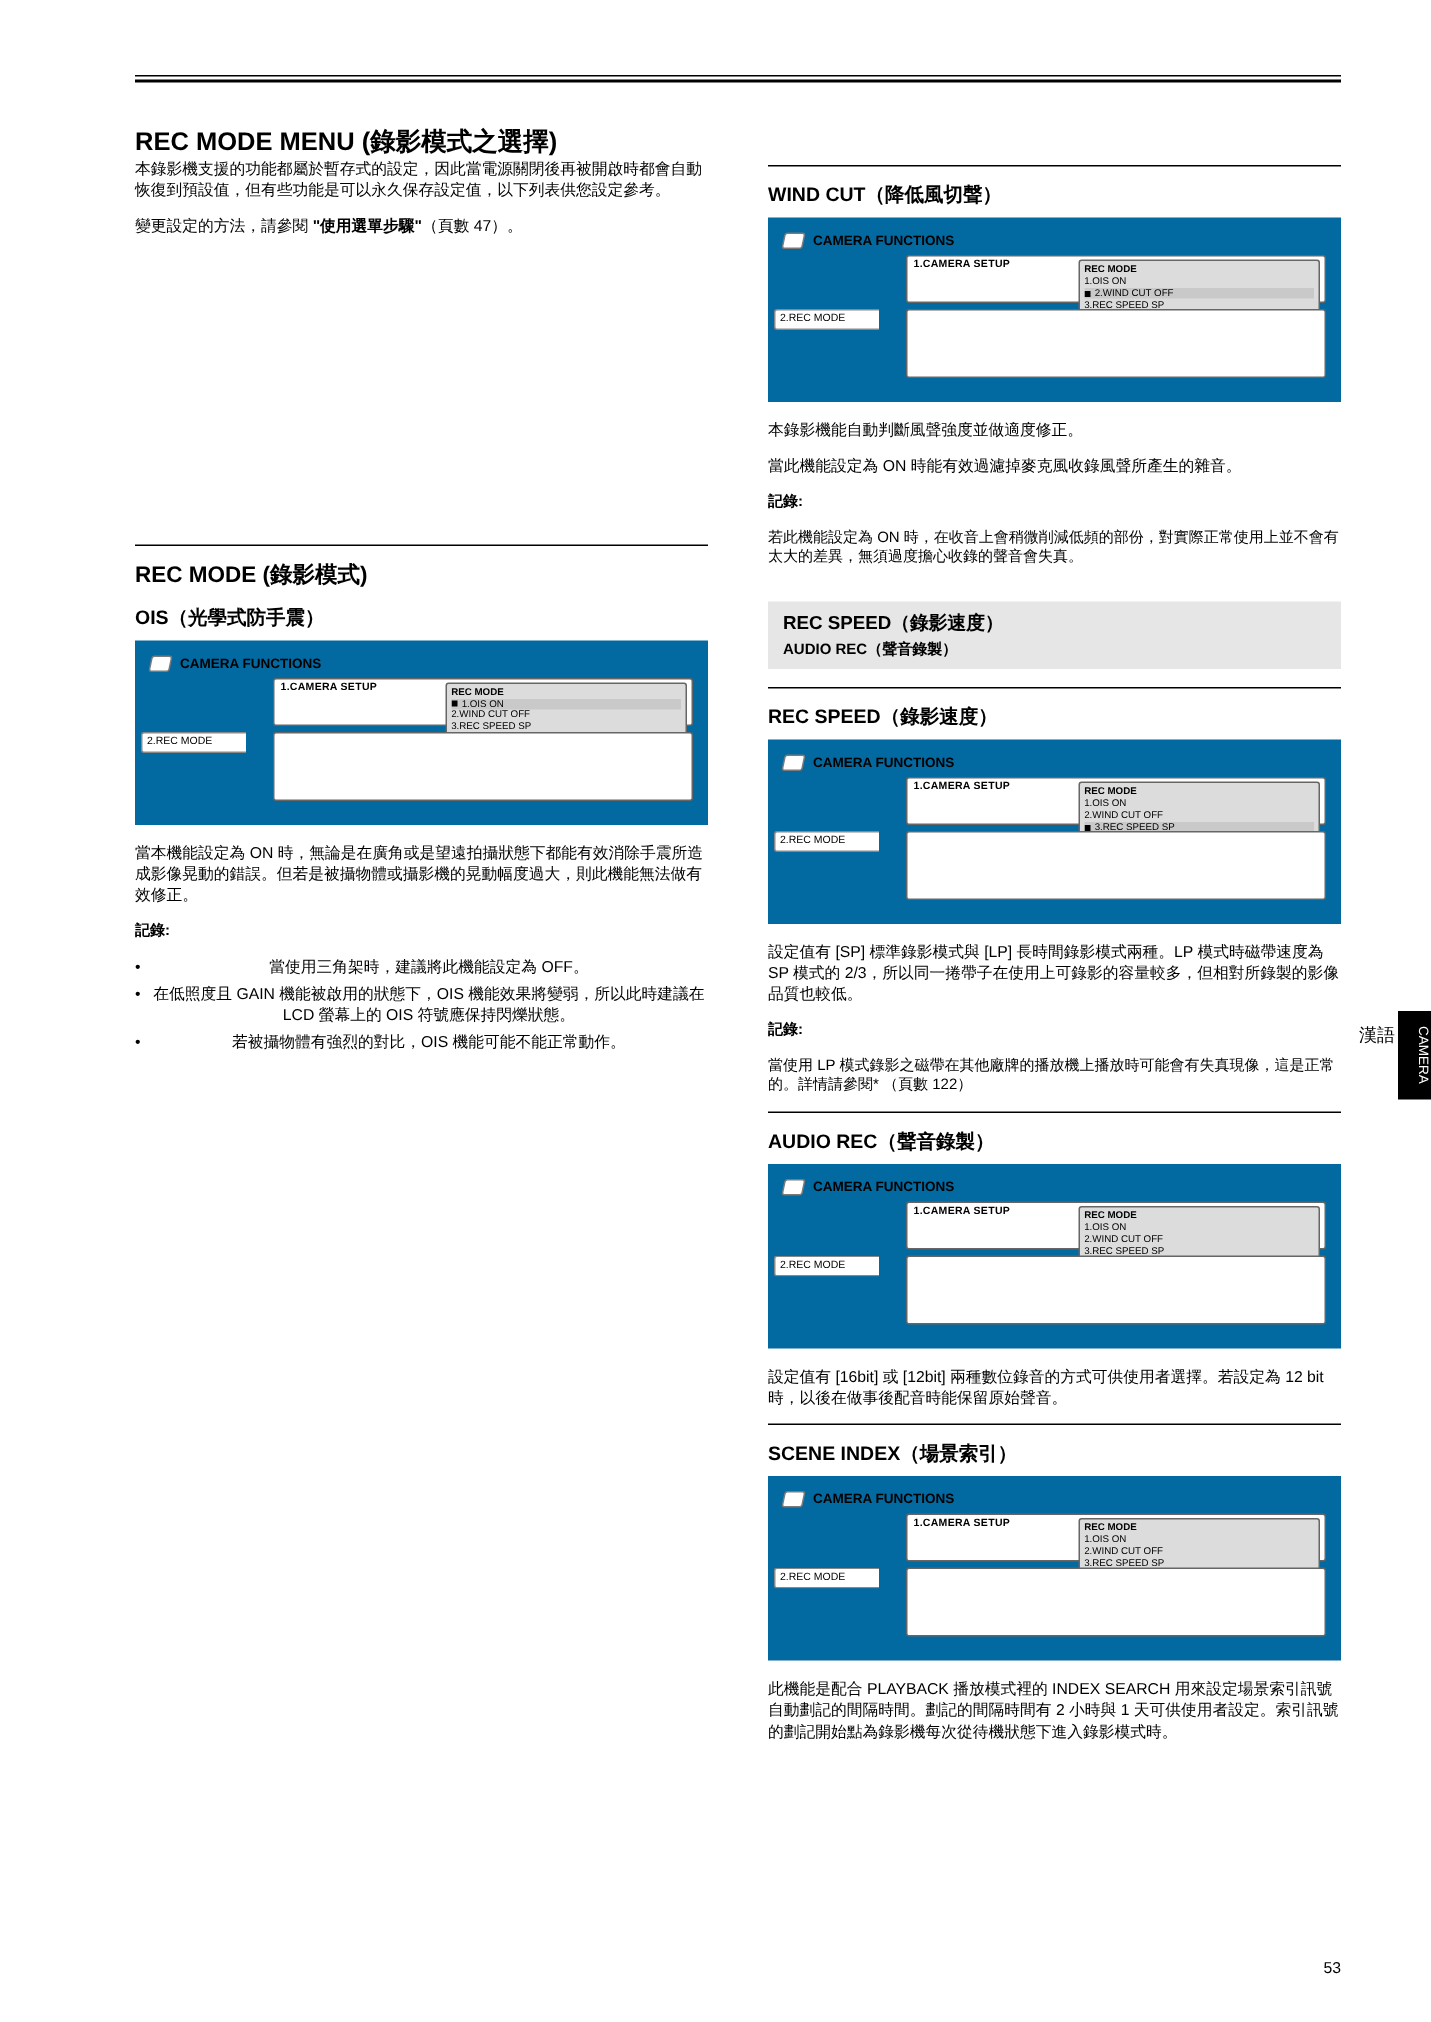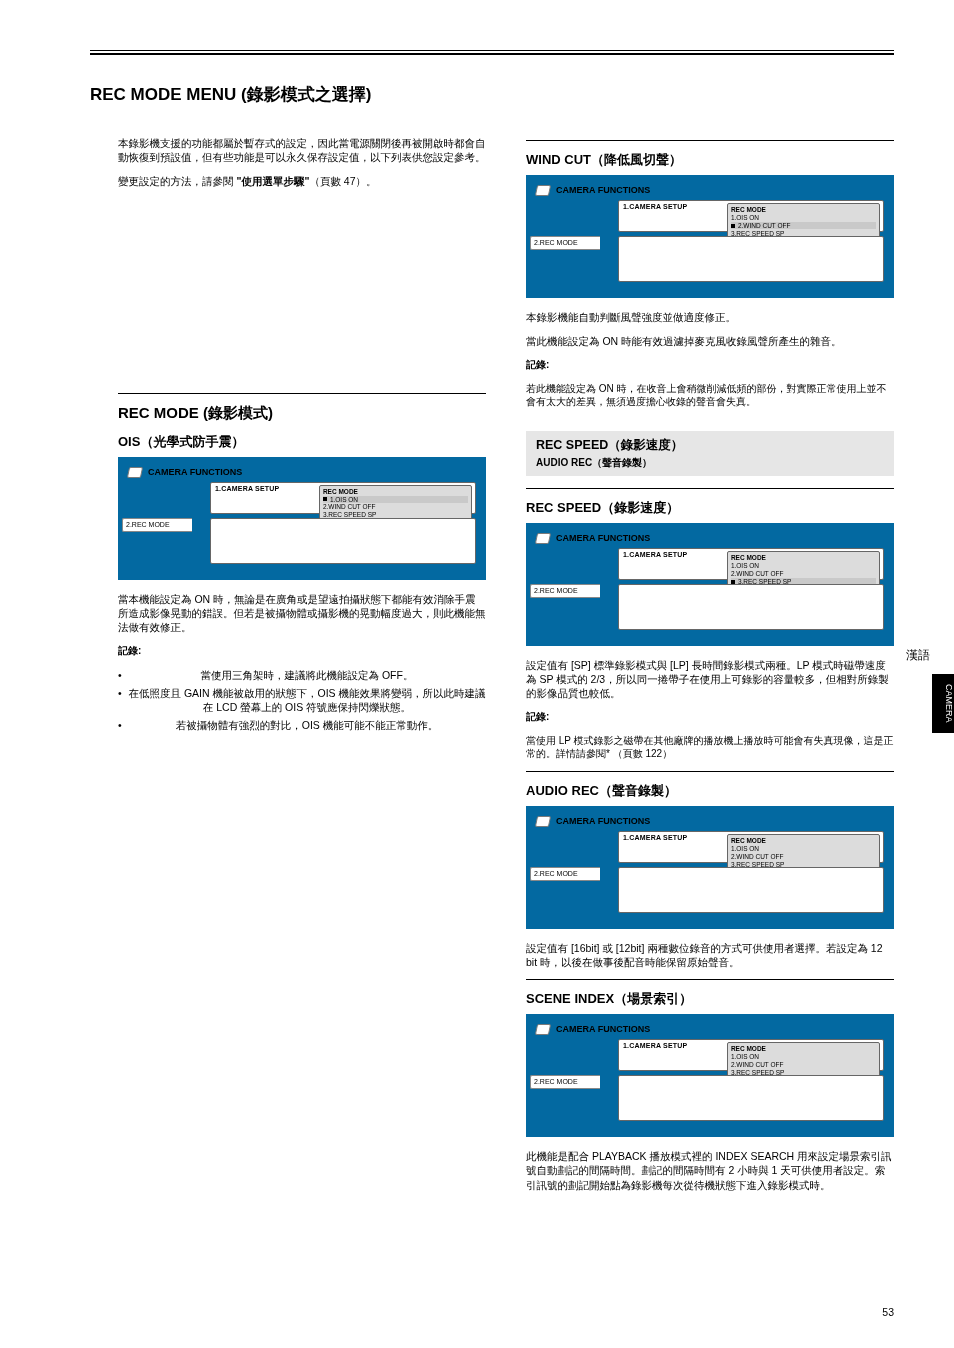--- a/index.html
+++ b/index.html
@@ -15,26 +15,24 @@
   }
   .double-rule {
     border-top: 1px solid #000;
     border-bottom: 2px solid #000;
     height: 5px;
     margin-bottom: 28px;
   }
   .page-title {
     font-size: 17px;
     font-weight: bold;
-    margin-bottom: 30px;
   }
   .columns {
     display: flex;
     gap: 40px;
-    margin-left: 28px;
   }
   .col { flex: 1; min-width: 0; }
   p { font-size: 10.5px; line-height: 1.35; margin-bottom: 10px; }
   .section-hr {
     border: none;
     border-top: 1px solid #000;
     margin: 4px 0 8px 0;
   }
   .feature-title {
     font-size: 13px;
@@ -154,21 +152,21 @@
     color: #fff;
     font-size: 9px;
     text-align: center;
     padding: 10px 0;
     writing-mode: vertical-rl;
     letter-spacing: 0;
   }
   .chap-cn {
     position: absolute;
     right: 24px;
-    top: 647px;
+    top: 682px;
     font-size: 12px;
   }
 </style>
 </head>
 <body>
 
 <div class="double-rule"></div>
 <h1 class="page-title">REC MODE MENU (錄影模式之選擇)</h1>
 
 <div class="columns">

